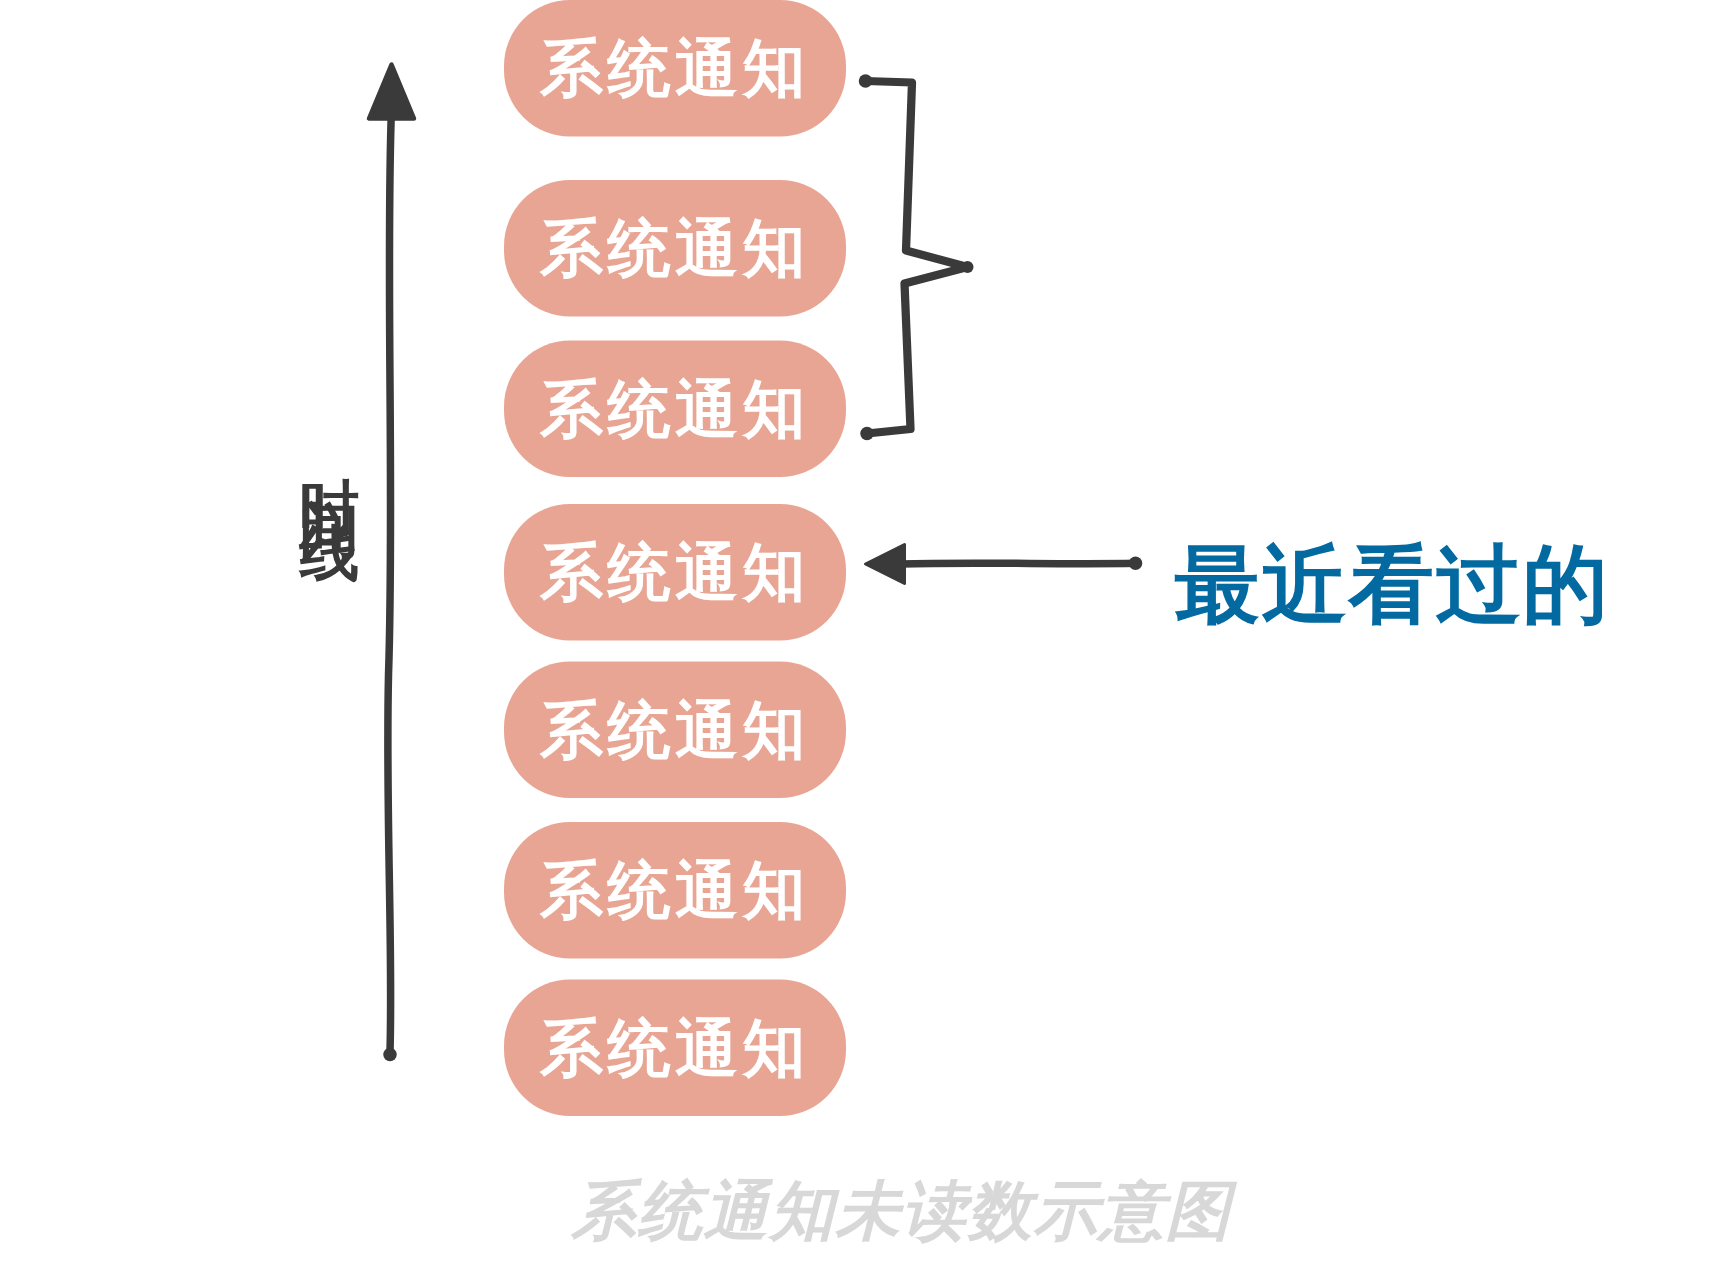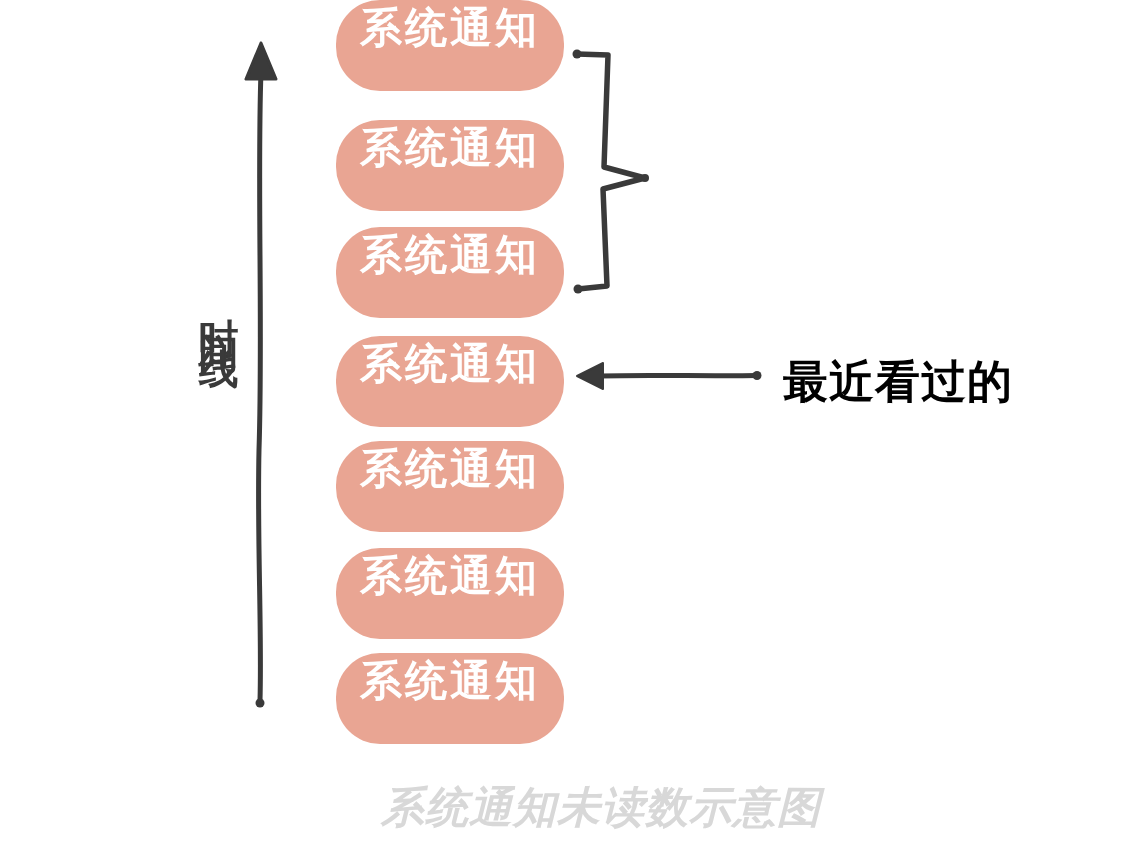--- a/index.html
+++ b/index.html
@@ -35,44 +35,45 @@
     user-select: none;
   }
   .notif-box {
     position: absolute;
     left: 336px;
     width: 228px;
     height: 91px;
     background: #e9a593;
     border-radius: 44px;
     display: flex;
+    align-items: center;
     justify-content: center;
   }
   .notif-box:nth-of-type(1) { top: 13px;  }
   .notif-box:nth-of-type(2) { top: 120px; }
   .notif-box:nth-of-type(3) { top: 227px; }
   .notif-box:nth-of-type(4) { top: 336px; }
   .notif-box:nth-of-type(5) { top: 441px; }
   .notif-box:nth-of-type(6) { top: 548px; }
   .notif-box:nth-of-type(7) { top: 653px; }
   .notif-box .box-label {
     font-size: 42px;
     font-weight: 600;
     letter-spacing: 3px;
     color: #ffffff;
     user-select: none;
   }
   .annotation-label {
     position: absolute;
     left: 783px;
     top: 352px;
-    font-size: 45px;
+    font-size: 57px;
     font-weight: 600;
     letter-spacing: 1px;
-    color: #000000;
+    color: #0369a1;
     white-space: nowrap;
     user-select: none;
   }
   .caption {
     position: absolute;
     left: 381px;
     top: 779px;
     font-size: 43px;
     font-weight: 600;
     letter-spacing: 1px;

